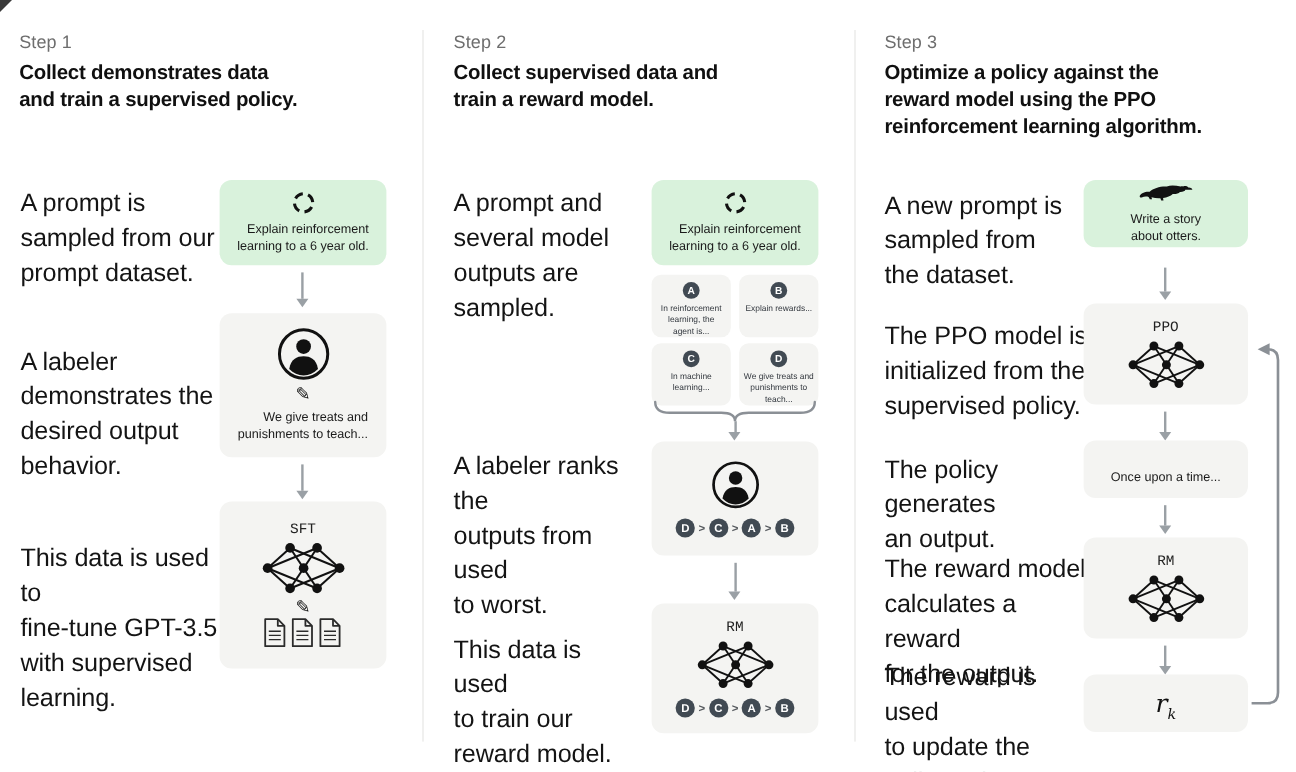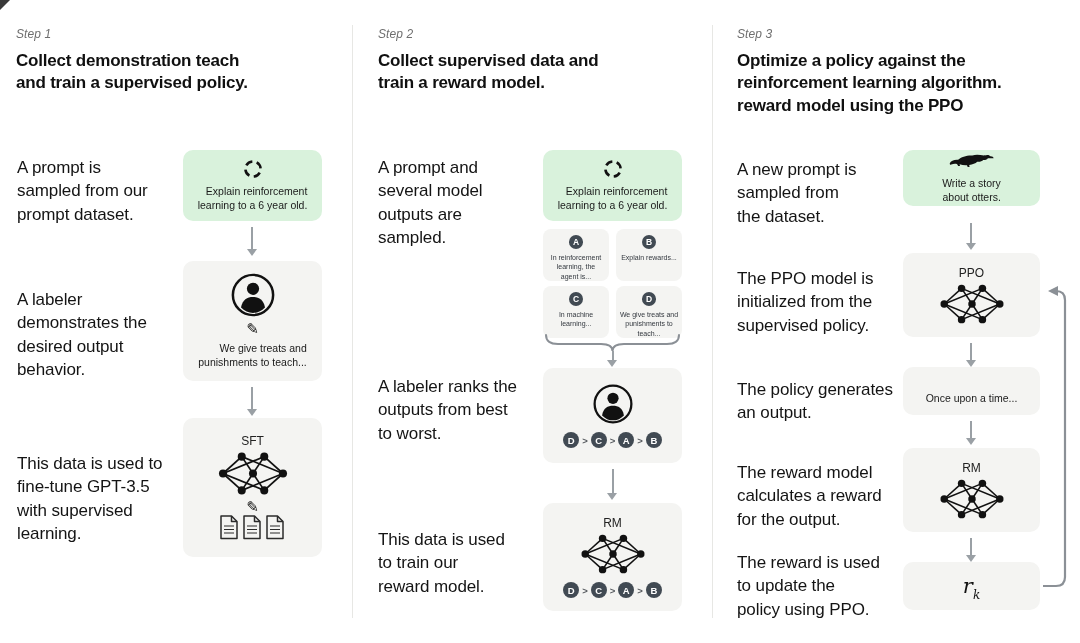--- a/index.html
+++ b/index.html
@@ -1,28 +1,28 @@
 <!DOCTYPE html>
 <html><head>
 <meta charset="utf-8">
 <style>
   html,body{margin:0;padding:0;background:#ffffff;}
   .canvas{
     position:relative;width:1080px;height:643px;background:#ffffff;overflow:hidden;
     font-family:"Liberation Sans","DejaVu Sans",sans-serif;color:#161616;
   }
   .divider{position:absolute;top:25px;height:593px;width:1px;background:#e7e7e4;}
-  .step-label{position:absolute;font-size:12px;color:#6e6e6e;letter-spacing:.1px;font-style:italic;}
+  .step-label{position:absolute;font-size:15px;color:#6e6e6e;letter-spacing:.1px;}
   .step-title{position:absolute;font-size:17px;font-weight:700;line-height:1.32;color:#101010;letter-spacing:-.2px;}
-  .caption{position:absolute;font-size:17px;line-height:1.38;color:#141414;white-space:pre-line;letter-spacing:-.1px;}
+  .caption{position:absolute;font-size:21px;line-height:1.38;color:#141414;white-space:pre-line;letter-spacing:-.1px;}
   .box{position:absolute;border-radius:10px;box-sizing:border-box;display:flex;flex-direction:column;align-items:center;justify-content:center;}
   .prompt-box{background:#d9f2dc;}
   .model-box{background:#f4f4f2;}
   .box-text{font-size:10.5px;line-height:1.3;text-align:right;color:#1a1a1a;white-space:pre-line;margin-top:5px;}
-  .model-label{font-size:12px;color:#222;margin-bottom:3px;}
+  .model-label{font-size:12px;color:#222;margin-bottom:3px;font-family:Liberation Mono, monospace;}
   .pencil{font-size:15px;line-height:1;color:#111;margin:3px 0 1px 0;}
   .arrow-v{position:absolute;width:2px;background:#9aa0a5;}
   .arrow-v::after{content:"";position:absolute;bottom:-7px;left:-4.5px;border-left:5.5px solid transparent;border-right:5.5px solid transparent;border-top:7px solid #9aa0a5;}
   .answer-box{background:#f4f4f2;border-radius:8px;position:absolute;box-sizing:border-box;
     display:flex;flex-direction:column;align-items:center;padding-top:6px;}
   .badge{display:inline-flex;align-items:center;justify-content:center;background:#414a53;color:#fff;
     border-radius:50%;font-weight:700;}
   .letter-badge{width:14px;height:14px;font-size:8.5px;}
   .answer-text{font-size:7px;line-height:1.35;text-align:center;color:#33383f;white-space:pre-line;margin-top:4px;}
   .rank-row{display:flex;align-items:center;gap:3px;}
@@ -43,21 +43,21 @@
 
   <svg class="overlay" width="14" height="14">
     <polygon points="0,0 10,0 0,10" fill="#3a3a3a"></polygon>
   </svg>
 
   <div class="divider" style="left:352px"></div>
   <div class="divider" style="left:712px"></div>
 
   <div class="step-label" style="left:16px;top:27px">Step 1</div>
   <div class="step-title" style="left:16px;top:50px;width:300px">
-    <div>Collect demonstration teach</div>
+    <div>Collect demonstrates data</div>
     <div>and train a supervised policy.</div>
   </div>
 
   <div class="caption" style="left:17px;top:156px;width:170px">A prompt is
 sampled from our
 prompt dataset.</div>
   <div class="caption" style="left:17px;top:288px;width:180px">A labeler
 demonstrates the
 desired output
 behavior.</div>
@@ -142,21 +142,21 @@
   <div class="step-title" style="left:378px;top:50px;width:300px">
     <div>Collect supervised data and</div>
     <div>train a reward model.</div>
   </div>
 
   <div class="caption" style="left:378px;top:156px;width:150px">A prompt and
 several model
 outputs are
 sampled.</div>
   <div class="caption" style="left:378px;top:375px;width:160px">A labeler ranks the
-outputs from best
+outputs from used
 to worst.</div>
   <div class="caption" style="left:378px;top:528px;width:150px">This data is used
 to train our
 reward model.</div>
 
   <div class="box prompt-box" style="left:543px;top:150px;width:139px;height:71px">
     <svg width="22" height="22" viewBox="0 0 24 24">
       <circle cx="12" cy="12" r="8.3" fill="none" stroke="#111" stroke-width="2.8" stroke-dasharray="8.1 4.9" transform="rotate(28 12 12)"></circle>
     </svg>
     <div class="box-text">Explain reinforcement
@@ -243,22 +243,22 @@
       <span class="gt">&gt;</span>
       <span class="badge rank-badge">A</span>
       <span class="gt">&gt;</span>
       <span class="badge rank-badge">B</span>
     </div>
   </div>
 
   <div class="step-label" style="left:737px;top:27px">Step 3</div>
   <div class="step-title" style="left:737px;top:50px;width:320px">
     <div>Optimize a policy against the</div>
+    <div>reward model using the PPO</div>
     <div>reinforcement learning algorithm.</div>
-    <div>reward model using the PPO</div>
   </div>
 
   <div class="caption" style="left:737px;top:158px;width:160px">A new prompt is
 sampled from
 the dataset.</div>
   <div class="caption" style="left:737px;top:267px;width:170px">The PPO model is
 initialized from the
 supervised policy.</div>
   <div class="caption" style="left:737px;top:378px;width:170px">The policy generates
 an output.</div>

